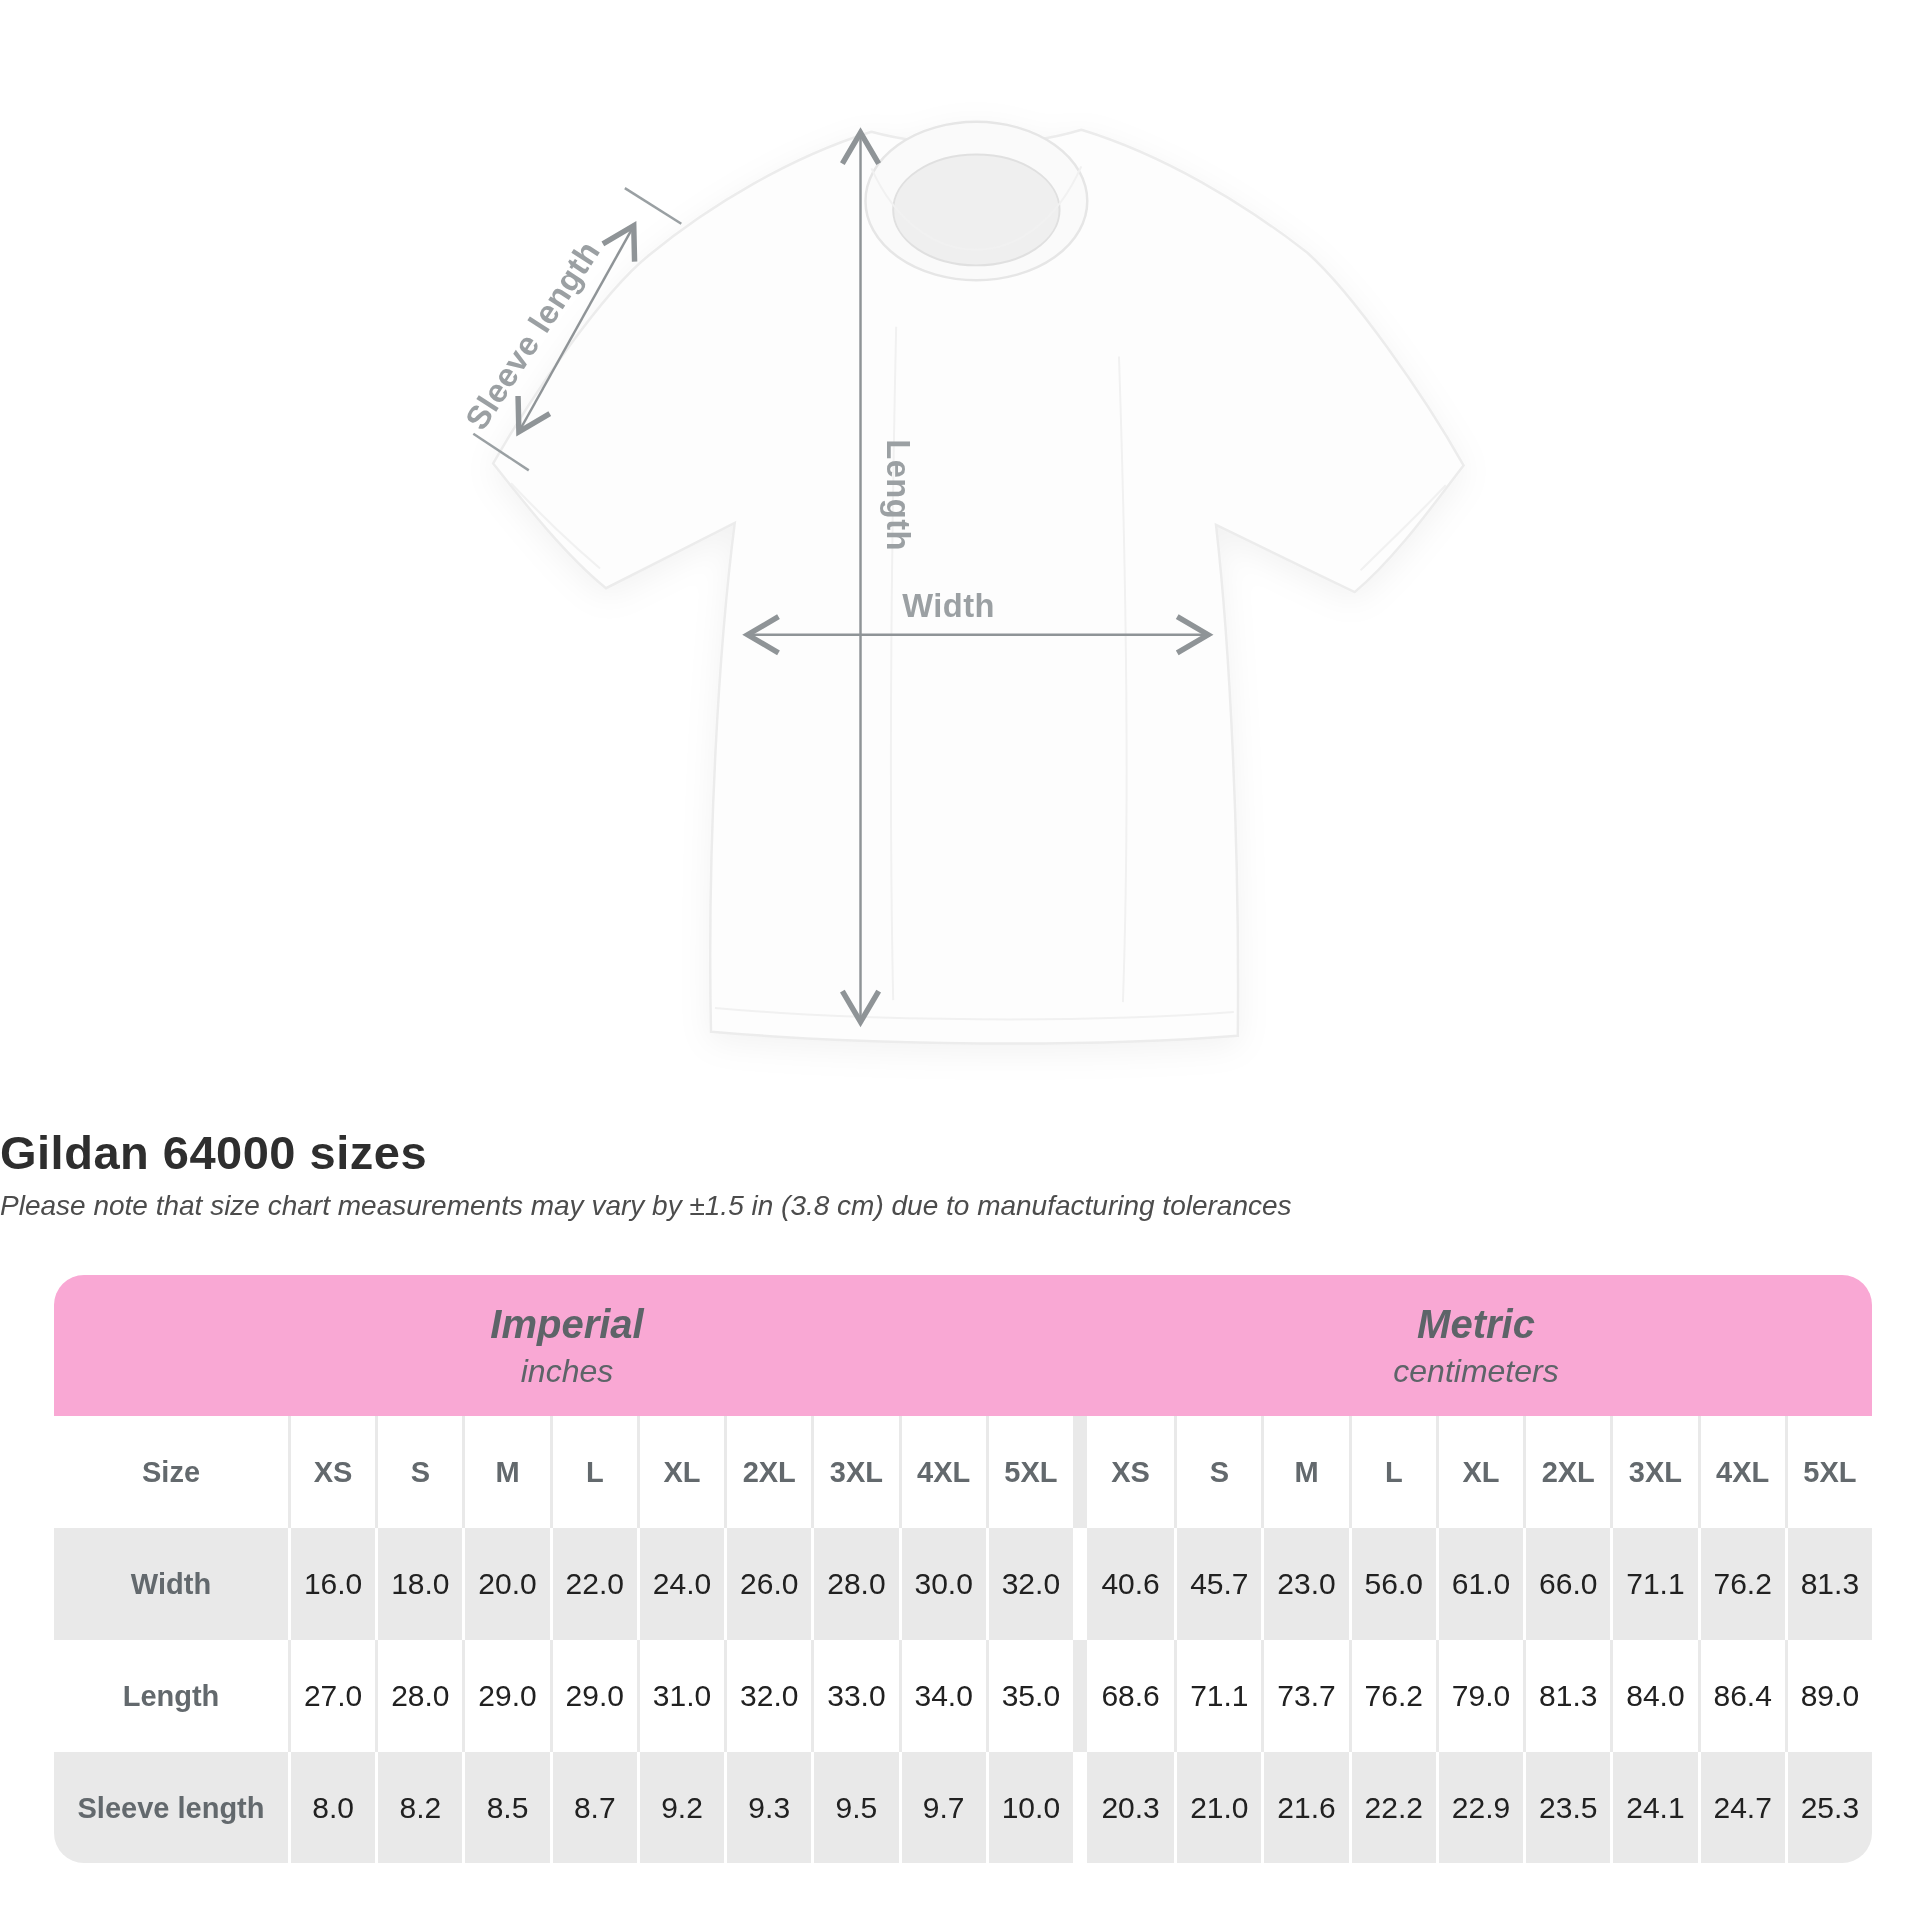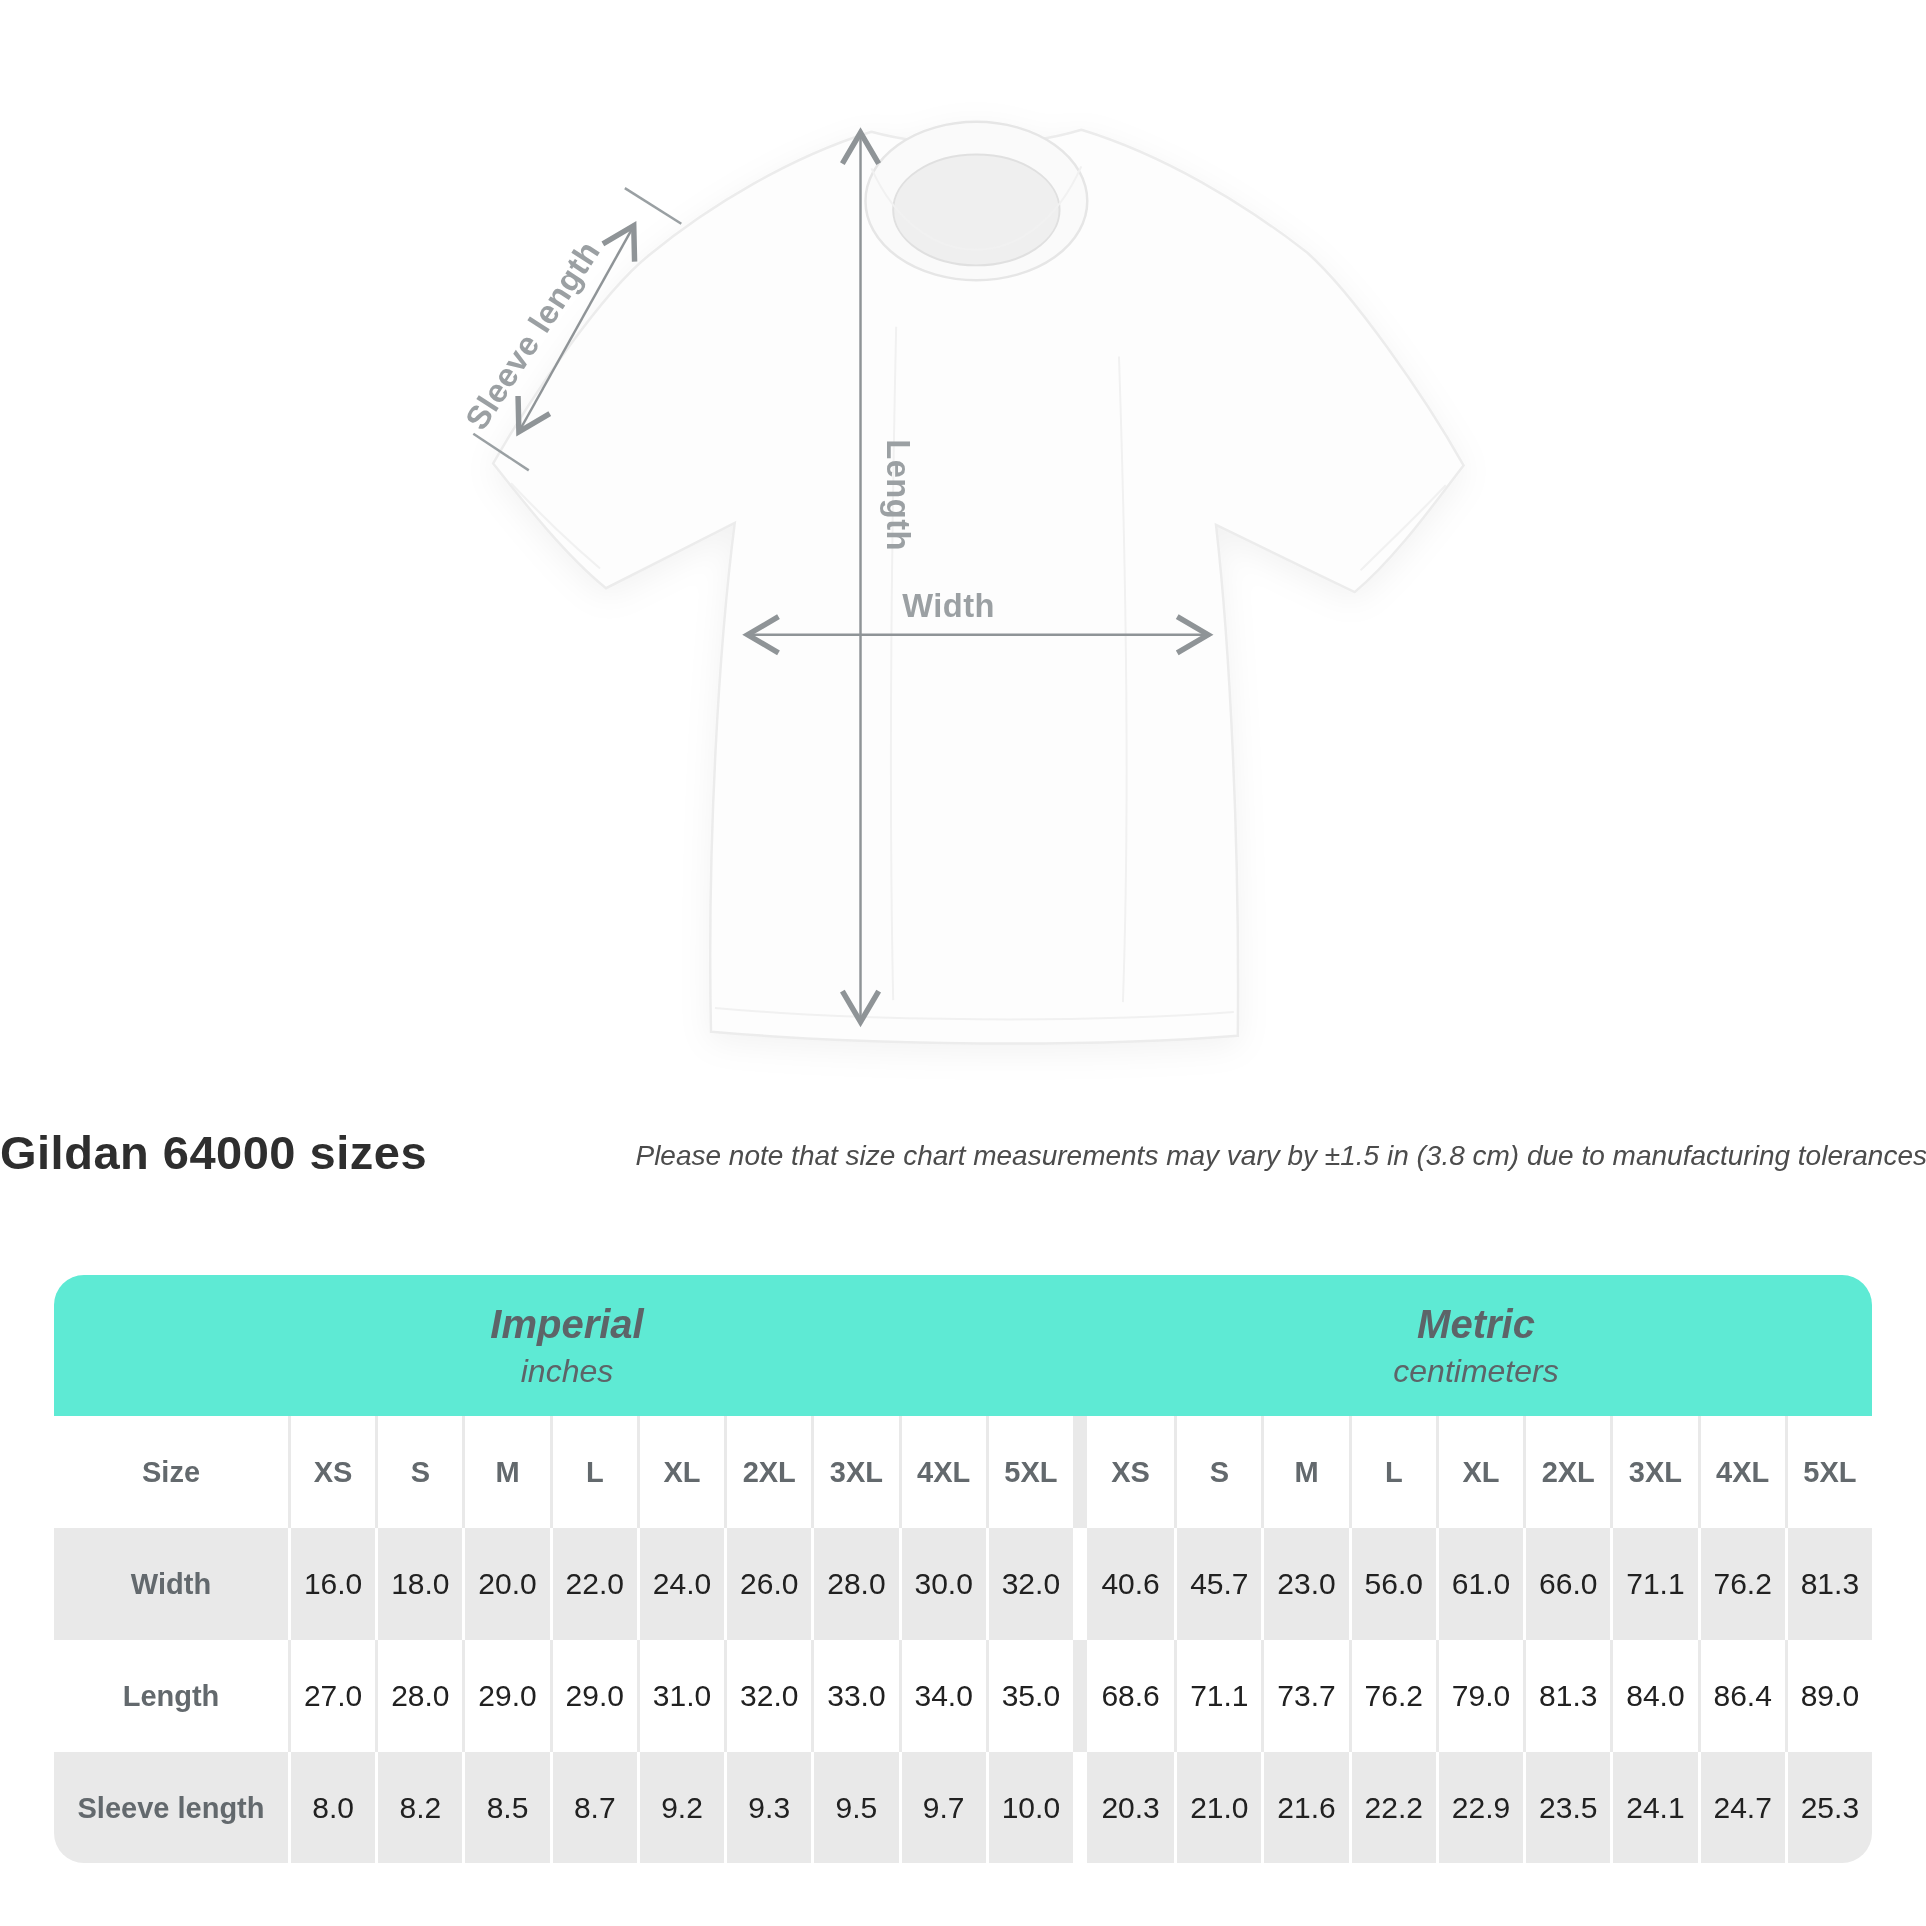--- a/index.html
+++ b/index.html
@@ -10,27 +10,27 @@
   #diagram-svg{position:absolute;left:0;top:0;width:1927px;height:1927px;}
   .shirt-fill{fill:#fdfdfd;stroke:#ececec;stroke-width:2.5;}
   .shirt-soft{fill:none;stroke:#f1f1f1;stroke-width:2;}
   .dim-line{stroke:#8f9497;stroke-width:2.5;fill:none;}
   .dim-tick{stroke:#9aa0a3;stroke-width:2.5;}
   .dim-label{font:700 33px "Liberation Sans", sans-serif;fill:#9ba0a3;letter-spacing:.5px;}
 
   
   #chart-title{position:absolute;left:0;top:1125px;width:100%;text-align:left;
                font-size:47px;font-weight:700;color:#2e2e2e;letter-spacing:0.5px;}
-  #chart-subtitle{position:absolute;left:0;top:1140px;width:100%;text-align:right;
+  #chart-subtitle{position:absolute;left:0;top:1190px;width:100%;text-align:left;
                   font-size:28px;font-style:italic;color:#4c4c4c;}
 
   
   #size-table{position:absolute;left:54px;top:1275px;width:1818px;height:588px;
               border-radius:30px;overflow:hidden;}
-  #unit-band{display:flex;height:141px;background:#5eead4;}
+  #unit-band{display:flex;height:141px;background:#f9a8d4;}
   .band-half{display:flex;flex-direction:column;align-items:center;justify-content:center;gap:6px;}
   .band-half.imperial{width:1026px;}
   .band-half.metric{width:792px;justify-content:center;}
   .band-title{font-size:40px;font-weight:700;font-style:italic;color:#5d6468;}
   .band-unit{font-size:32px;font-style:italic;color:#5d6468;}
 
   .trow{display:grid;grid-template-columns:234px repeat(9,1fr) 14px repeat(9,1fr);height:112px;}
   .cell{display:flex;align-items:center;justify-content:center;box-sizing:border-box;
         border-left:3px solid var(--sep);font-size:30px;color:#212121;}
   .cell.first{border-left:none;}

